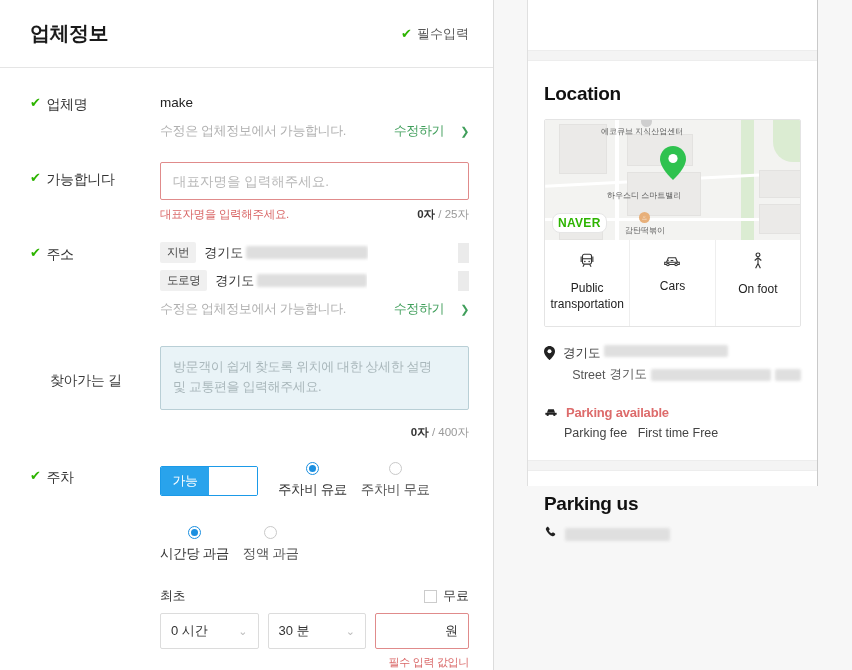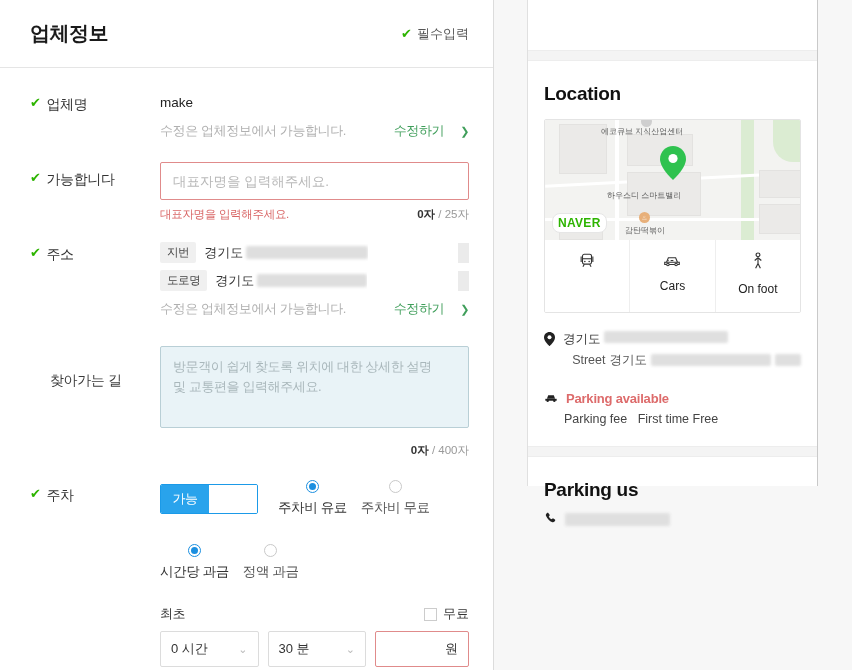--- a/index.html
+++ b/index.html
@@ -97,21 +97,21 @@
     background: #dedede; border-radius: 2px;
     filter: blur(1.4px);
   }
   .addr-side {
     width: 11px; height: 20px; background: #ebebeb;
     margin-left: auto; flex-shrink: 0;
   }
 
   .ta-wrap { margin-top: 2px; }
   .txt-area {
-    width: 100%; height: 82px;
+    width: 100%; height: 64px;
     border: 1px solid #b9cfd6; border-radius: 2px;
     background: #e9f3f7;
     padding: 10px 12px; font-size: 13px; color: #15803d;
     line-height: 1.55; resize: none; outline: none;
     font-family: inherit; letter-spacing: -0.4px;
   }
   .txt-area::placeholder { color: #a9b7bb; }
   .ta-counter { text-align: right; margin-top: 8px; }
 
   
@@ -504,20 +504,21 @@
                 <rect x="5" y="2.5" width="10" height="11" rx="2"></rect>
                 <line x1="5" y1="7.5" x2="15" y2="7.5"></line>
                 <circle cx="7.6" cy="10.6" r="0.9" fill="#333" stroke="none"></circle>
                 <circle cx="12.4" cy="10.6" r="0.9" fill="#333" stroke="none"></circle>
                 <line x1="3.5" y1="5" x2="3.5" y2="11"></line>
                 <line x1="16.5" y1="5" x2="16.5" y2="11"></line>
                 <line x1="7" y1="13.5" x2="5.5" y2="16.5"></line>
                 <line x1="13" y1="13.5" x2="14.5" y2="16.5"></line>
               </svg>
             </span>
+            <span class="map-tab-lbl">Public transportation</span>
           </div>
           <div class="map-tab">
             <span>
               <svg width="20" height="16" viewBox="0 0 22 16" fill="none" stroke="#333" stroke-width="1.2">
                 <path d="M3 10.5h16v2.5H3z"></path>
                 <path d="M5 10.5l2-5h8l2 5"></path>
                 <circle cx="6.5" cy="13" r="1.4" fill="#fff"></circle>
                 <circle cx="15.5" cy="13" r="1.4" fill="#fff"></circle>
                 <circle cx="6.8" cy="8.6" r="0.7" fill="#333" stroke="none"></circle>
                 <line x1="9.5" y1="8.6" x2="12.5" y2="8.6"></line>

